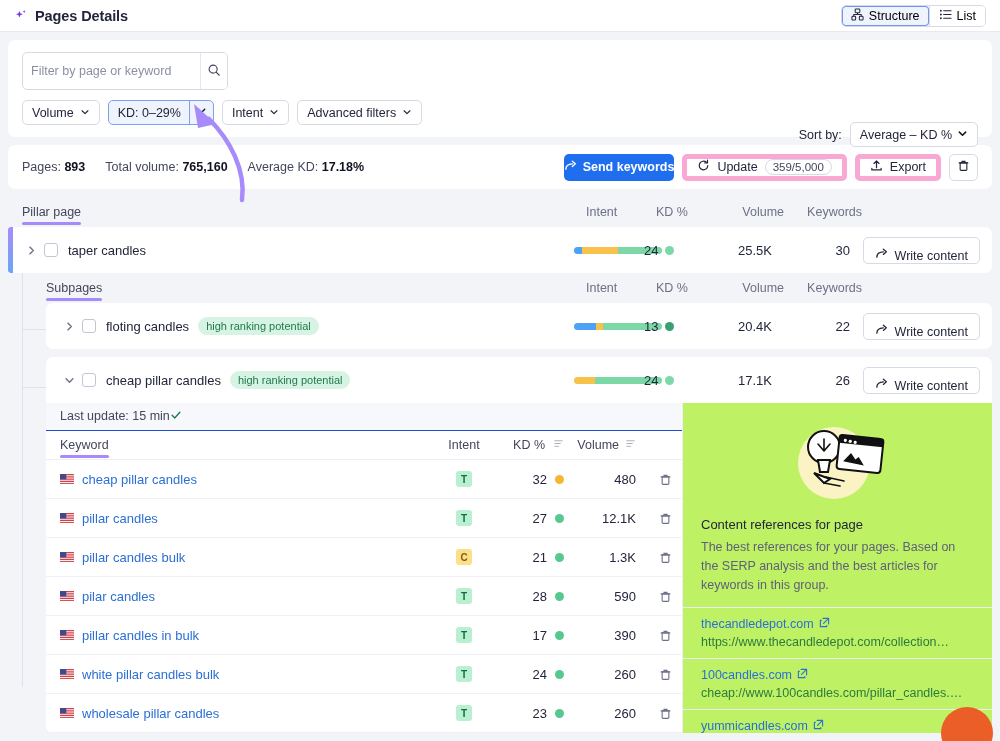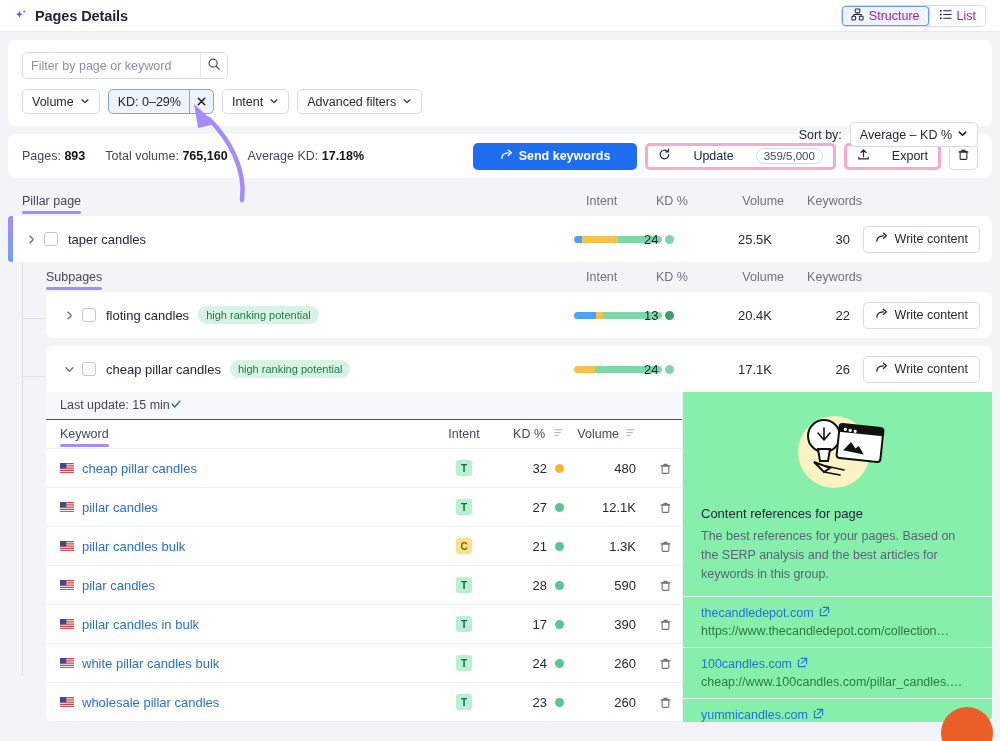--- a/index.html
+++ b/index.html
@@ -21,34 +21,34 @@
   .title-wrap { display:flex; align-items:center; gap:7px; }
   .spark { width:14px; height:14px; display:block; }
   .page-title { font-size:14.5px; font-weight:700; letter-spacing:-.1px; }
   .spacer { flex:1; }
   .seg {
     display:flex; border:1px solid #d7dae3; border-radius:5px; overflow:hidden;
     background:#fff; height:22px;
   }
   .seg-btn {
     display:flex; align-items:center; gap:5px; padding:0 9px;
-    font-size:12.5px; color:#a21caf; cursor:pointer; background:#fff;
+    font-size:12.5px; color:#000000; cursor:pointer; background:#fff;
     border:none; height:100%;
   }
   .seg-btn.active { background:#eef3fe; box-shadow:inset 0 0 0 1px #6b9aea; border-radius:4px; }
   .seg-divider { width:1px; background:#d7dae3; }
 
   
   .filter-card {
     margin:8px 8px 0 8px; background:#fff; border-radius:7px;
     padding:12px 14px 12px 14px; position:relative;
   }
   .search-row { display:flex; }
   .search-box {
-    display:flex; width:206px; height:27px; border:1px solid #d7dae3;
+    display:flex; width:206px; height:38px; border:1px solid #d7dae3;
     border-radius:5px; overflow:hidden; background:#fff;
   }
   .search-box input {
     flex:1; border:none; outline:none; padding:0 8px; font-size:12.5px;
     font-family:inherit; color:#23263b; background:transparent;
   }
   .search-box input::placeholder { color:#8b8fa3; }
   .search-btn {
     width:28px; border:none; border-left:1px solid #e4e6ee; background:#fff;
     display:flex; align-items:center; justify-content:center; cursor:pointer;
@@ -79,27 +79,27 @@
 
   
   .stats-card {
     margin:8px 8px 0 8px; background:#fff; border-radius:7px;
     height:44px; display:flex; align-items:center; padding:0 14px;
   }
   .stat { font-size:12.5px; color:#43465c; margin-right:20px; white-space:nowrap; }
   .stat b { color:#10121f; font-weight:700; }
   .actions { margin-left:auto; display:flex; align-items:center; gap:8px; }
   .btn-primary {
-    display:flex; align-items:center; gap:6px; height:27px; padding:0 27px;
+    display:flex; align-items:center; gap:6px; height:27px; padding:0 0;
     background:#1f6ef0; color:#fff; border:none; border-radius:5px;
     font-size:12.5px; font-weight:700; cursor:pointer; font-family:inherit;
   }
   .btn-ghost {
-    display:flex; align-items:center; gap:22px; height:27px; padding:0 10px;
-    background:#fff; border:3px solid #f9a8d4; border-radius:5px;
+    display:flex; align-items:center; gap:7px; height:27px; padding:0 10px;
+    background:#fff; border:5px solid #f9a8d4; border-radius:5px;
     font-size:12.5px; cursor:pointer; color:#23263b; font-family:inherit;
   }
   .counter-pill {
     border:1px solid #d7dae3; border-radius:10px; padding:1px 7px;
     font-size:11.5px; color:#43465c;
   }
   .btn-icon {
     width:29px; height:27px; background:#fff; border:1px solid #d7dae3;
     border-radius:5px; display:flex; align-items:center; justify-content:center;
     cursor:pointer;
@@ -145,21 +145,21 @@
     padding:3px 8px; border-radius:10px; white-space:nowrap;
   }
   .rcols { margin-left:auto; display:flex; align-items:center; }
   .intent-bar { width:88px; height:7px; border-radius:4px; overflow:hidden; display:flex; }
   .cell-kd { width:56px; display:flex; align-items:center; justify-content:flex-start; gap:7px; font-size:13px; }
   .kd-dot { width:9px; height:9px; border-radius:50%; flex:none; }
   .cell-vol { width:72px; text-align:right; font-size:13px; }
   .cell-kw  { width:78px; text-align:right; font-size:13px; }
   .cell-act { width:130px; display:flex; justify-content:flex-end; }
   .write-btn {
-    display:flex; align-items:center; gap:7px; height:27px; padding:0 11px;
+    display:flex; align-items:flex-end; gap:7px; height:27px; padding:0 11px;
     background:#fff; border:1px solid #d7dae3; border-radius:5px;
     font-size:12.5px; cursor:pointer; color:#23263b; font-family:inherit;
   }
 
   .sub-wrap { position:relative; padding-left:38px; }
   .connector { position:absolute; left:14px; width:24px; border-left:1px solid #dfe1ea; }
   .connector:after {
     content:""; position:absolute; left:-1px; bottom:0; width:24px; height:1px;
     background:#dfe1ea;
   }
@@ -193,21 +193,21 @@
   }
   .ibadge.t { background:#b9f0d0; color:#14694a; }
   .ibadge.c { background:#fbe08a; color:#8a5a10; }
   .kw-c-kd { width:74px; display:flex; align-items:center; justify-content:flex-end; gap:8px; }
   .kw-c-vol { width:72px; text-align:right; }
   .kw-c-trash { width:36px; display:flex; justify-content:flex-end; }
   .sorticon { opacity:.55; }
 
   .ref-side {
     width:310px; border-left:1px solid #eceef4; display:flex; flex-direction:column;
-    background:#86efac;
+    background:#bef264;
   }
   .ref-illu { height:110px; display:flex; align-items:center; justify-content:center; padding-top:12px; }
   .ref-title { font-size:13px; color:#23263b; padding:6px 18px 0 18px; }
   .ref-sub { font-size:12.5px; color:#5e617a; line-height:19px; padding:6px 18px 12px 18px; }
   .ref-item { border-top:1px solid #eceef4; padding:9px 18px; }
   .ref-dom { color:#2b6fd4; font-size:12.5px; display:flex; align-items:center; gap:5px; cursor:pointer; }
   .ref-url { color:#2e7a3e; font-size:12.5px; margin-top:4px; }
 
   .fab {
     position:absolute; right:7px; bottom:-18px; width:52px; height:52px;

